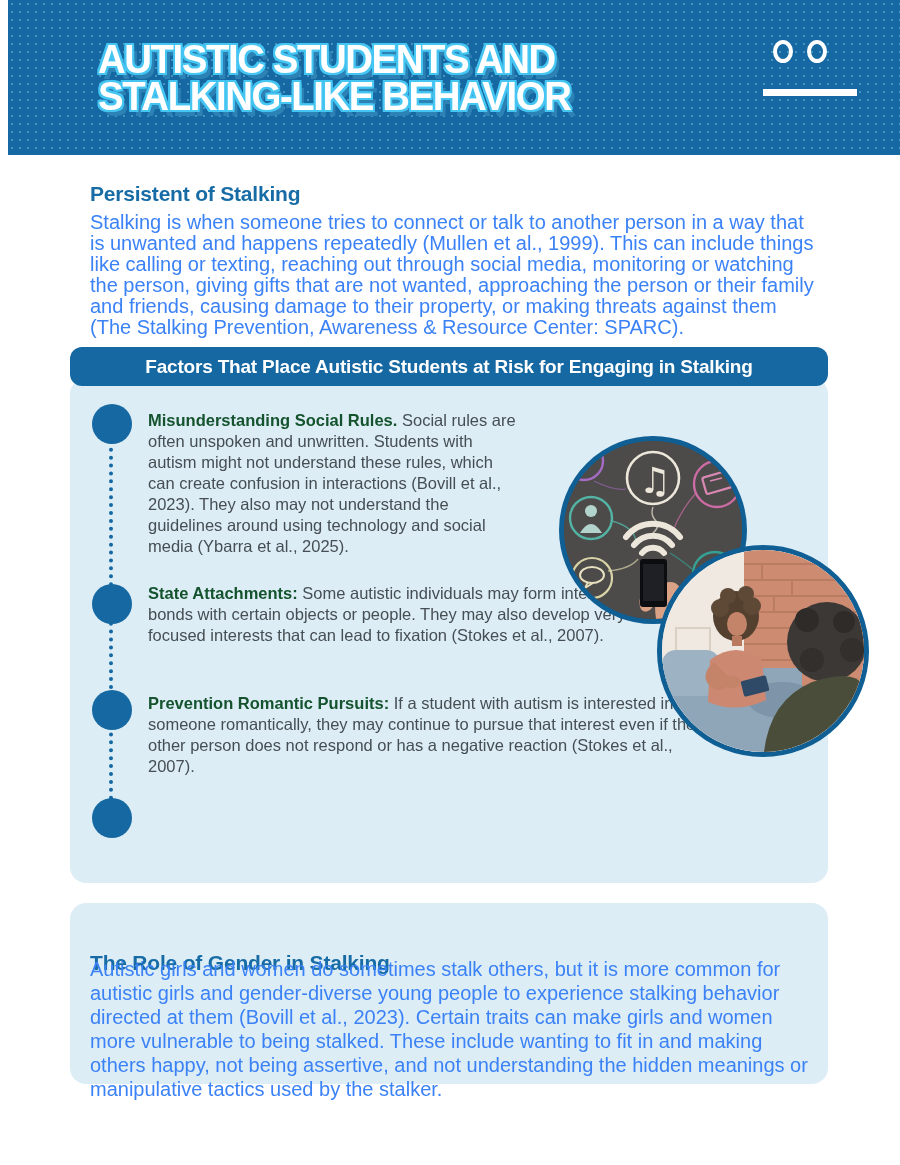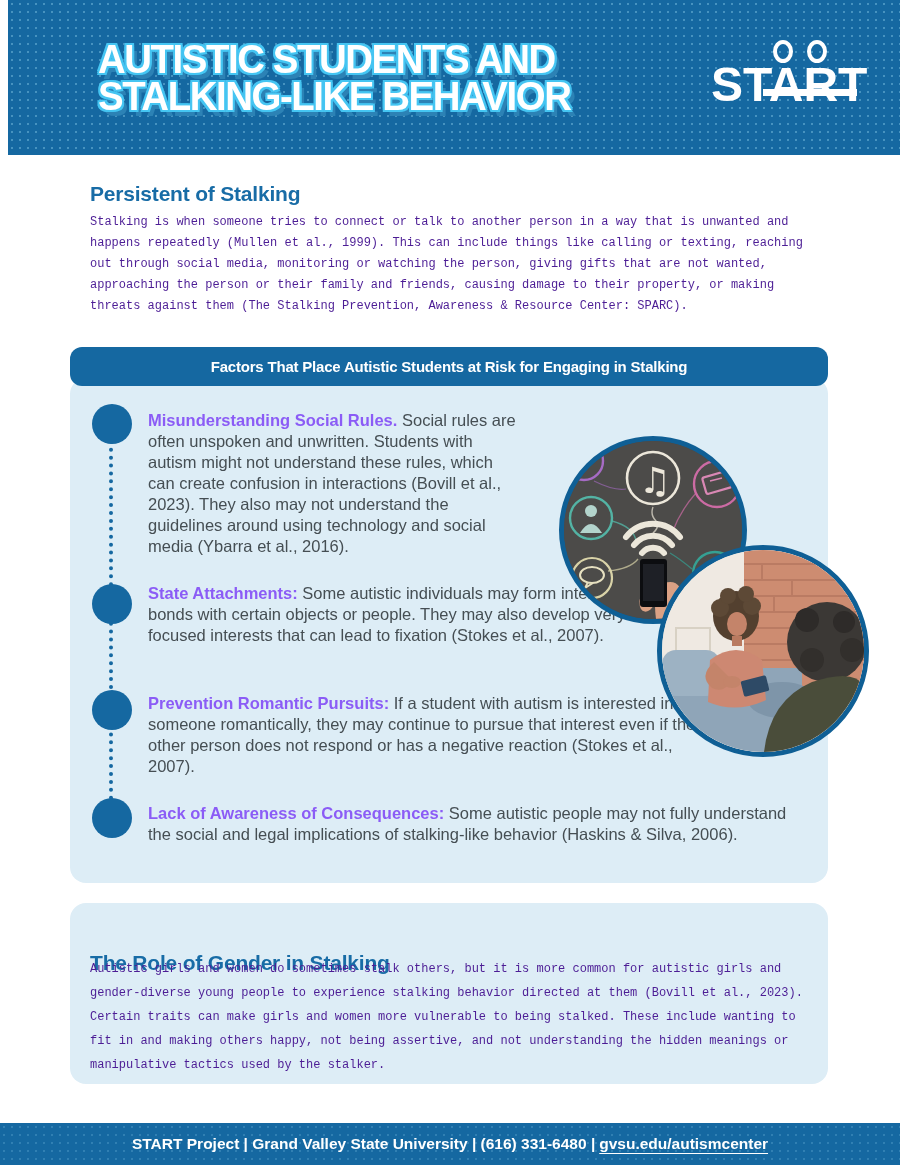--- a/index.html
+++ b/index.html
@@ -38,47 +38,47 @@
   .logo-ring.r2{left:96px;}
   .logo-bar{
     position:absolute;left:52px;top:46px;width:94px;height:7px;background:#ffffff;
   }
   
   .sec-heading{
     position:absolute;font-size:21px;font-weight:bold;color:#186ca6;letter-spacing:-0.2px;
   }
   .def-heading{left:90px;top:182px;}
   .body-text{
-    position:absolute;font-size:12px;line-height:20.9px;color:#4c1d95;font-family:Liberation Mono, monospace;
+    position:absolute;font-size:20px;line-height:20.9px;color:#3b82f6;
   }
   .def-body{left:90px;top:212px;width:724px;}
   
   .factors-banner{
     position:absolute;left:70px;top:347px;width:758px;height:39px;
     background:#1568a1;border-radius:12px;z-index:3;
     display:flex;align-items:center;justify-content:center;
-    color:#ffffff;font-weight:bold;font-size:15px;letter-spacing:-0.2px;
+    color:#ffffff;font-weight:bold;font-size:19px;letter-spacing:-0.2px;
   }
   .factors-box{
     position:absolute;left:70px;top:378px;width:758px;height:505px;
     background:#ddedf6;border-radius:16px;z-index:1;
   }
   .timeline{
     position:absolute;left:109px;top:424px;height:392px;width:0;
     border-left:4px dotted #1568a1;z-index:2;
   }
   .bullet-circle{
     position:absolute;width:40px;height:40px;border-radius:50%;
     background:#1568a1;z-index:2;left:92px;
   }
   .factor-item{
     position:absolute;z-index:2;
     font-size:16.5px;line-height:21px;color:#454e53;
   }
-  .factor-item .lead{font-weight:bold;color:#8b5cf6;}
+  .factor-item .lead{font-weight:bold;color:#14532d;}
   
   .photo{
     position:absolute;border-radius:50%;border:5px solid #0f5f95;overflow:hidden;
     background:#4c4b49;
   }
   .photo svg{display:block;}
   .photo-top{left:559px;top:436px;width:178px;height:178px;z-index:4;}
   .photo-bottom{left:657px;top:545px;width:202px;height:202px;z-index:5;background:#efe9e2;}
   
   .gender-box{
@@ -104,50 +104,46 @@
 <body>
 
 <div class="page">
 
   <div class="header">
     <div class="title">
       <div>AUTISTIC STUDENTS AND</div>
       <div>STALKING-LIKE BEHAVIOR</div>
     </div>
     <div class="logo">
-      <span class="logo-text">START</span>
       <span class="logo-ring r1"></span>
       <span class="logo-ring r2"></span>
       <span class="logo-bar"></span>
     </div>
   </div>
 
   <div class="sec-heading def-heading">Persistent of Stalking</div>
   <div class="body-text def-body">Stalking is when someone tries to connect or talk to another person in a way that is unwanted and happens repeatedly (Mullen et al., 1999). This can include things like calling or texting, reaching out through social media, monitoring or watching the person, giving gifts that are not wanted, approaching the person or their family and friends, causing damage to their property, or making threats against them (The Stalking Prevention, Awareness &amp; Resource Center: SPARC).</div>
 
   <div class="factors-banner">Factors That Place Autistic Students at Risk for Engaging in Stalking</div>
   <div class="factors-box"></div>
   <div class="timeline"></div>
 
   <div class="bullet-circle" style="top:404px;"></div>
   <div class="bullet-circle" style="top:584px;"></div>
   <div class="bullet-circle" style="top:690px;"></div>
   <div class="bullet-circle" style="top:798px;"></div>
 
   <div class="factor-item" style="left:148px;top:410px;width:368px;">
-    <span class="lead">Misunderstanding Social Rules.</span><span> Social rules are often unspoken and unwritten. Students with autism might not understand these rules, which can create confusion in interactions (Bovill et al., 2023). They also may not understand the guidelines around using technology and social media (Ybarra et al., 2016).</span>
+    <span class="lead">Misunderstanding Social Rules.</span><span> Social rules are often unspoken and unwritten. Students with autism might not understand these rules, which can create confusion in interactions (Bovill et al., 2023). They also may not understand the guidelines around using technology and social media (Ybarra et al., 2025).</span>
   </div>
   <div class="factor-item" style="left:148px;top:583px;width:506px;">
     <span class="lead">State Attachments:</span><span> Some autistic individuals may form intense bonds with certain objects or people. They may also develop very focused interests that can lead to fixation (Stokes et al., 2007).</span>
   </div>
   <div class="factor-item" style="left:148px;top:693px;width:548px;">
     <span class="lead">Prevention Romantic Pursuits:</span><span> If a student with autism is interested in someone romantically, they may continue to pursue that interest even if the other person does not respond or has a negative reaction (Stokes et al., 2007).</span>
-  </div>
-  <div class="factor-item" style="left:148px;top:803px;width:660px;">
-    <span class="lead">Lack of Awareness of Consequences:</span><span> Some autistic people may not fully understand the social and legal implications of stalking-like behavior (Haskins &amp; Silva, 2006).</span>
   </div>
 
   <div class="photo photo-top">
     <svg width="178" height="178" viewBox="0 0 178 178">
       <rect width="178" height="178" fill="#4c4b49"></rect>
 
       <path d="M89 66 Q86 74 92 80 Q96 86 89 92" stroke="#d8d3c5" stroke-width="1.4" fill="none" opacity="0.8"></path>
       <path d="M48 80 Q70 86 72 100" stroke="#53b3a4" stroke-width="1.3" fill="none" opacity="0.8"></path>
       <path d="M132 52 Q116 70 108 92" stroke="#cc6ba4" stroke-width="1.3" fill="none" opacity="0.7"></path>
       <path d="M44 130 Q66 128 74 118" stroke="#d9d3a8" stroke-width="1.3" fill="none" opacity="0.7"></path>
@@ -231,18 +227,14 @@
       <circle cx="190" cy="100" r="12" fill="#322f2c"></circle>
         <circle cx="150" cy="110" r="12" fill="#322f2c"></circle>
       <path d="M102 202 Q108 150 150 132 Q192 118 202 136 L202 202 Z" fill="#4a4d3a"></path>
     </svg>
   </div>
 
   <div class="gender-box"></div>
   <div class="sec-heading gender-heading">The Role of Gender in Stalking</div>
   <div class="body-text gender-body">Autistic girls and women do sometimes stalk others, but it is more common for autistic girls and gender-diverse young people to experience stalking behavior directed at them (Bovill et al., 2023). Certain traits can make girls and women more vulnerable to being stalked. These include wanting to fit in and making others happy, not being assertive, and not understanding the hidden meanings or manipulative tactics used by the stalker.</div>
 
-  <div class="footer">
-    <span>START Project | Grand Valley State University | (616) 331-6480 |</span>
-    <span class="link">gvsu.edu/autismcenter</span>
-  </div>
 
 </div>
 
 </body></html>

